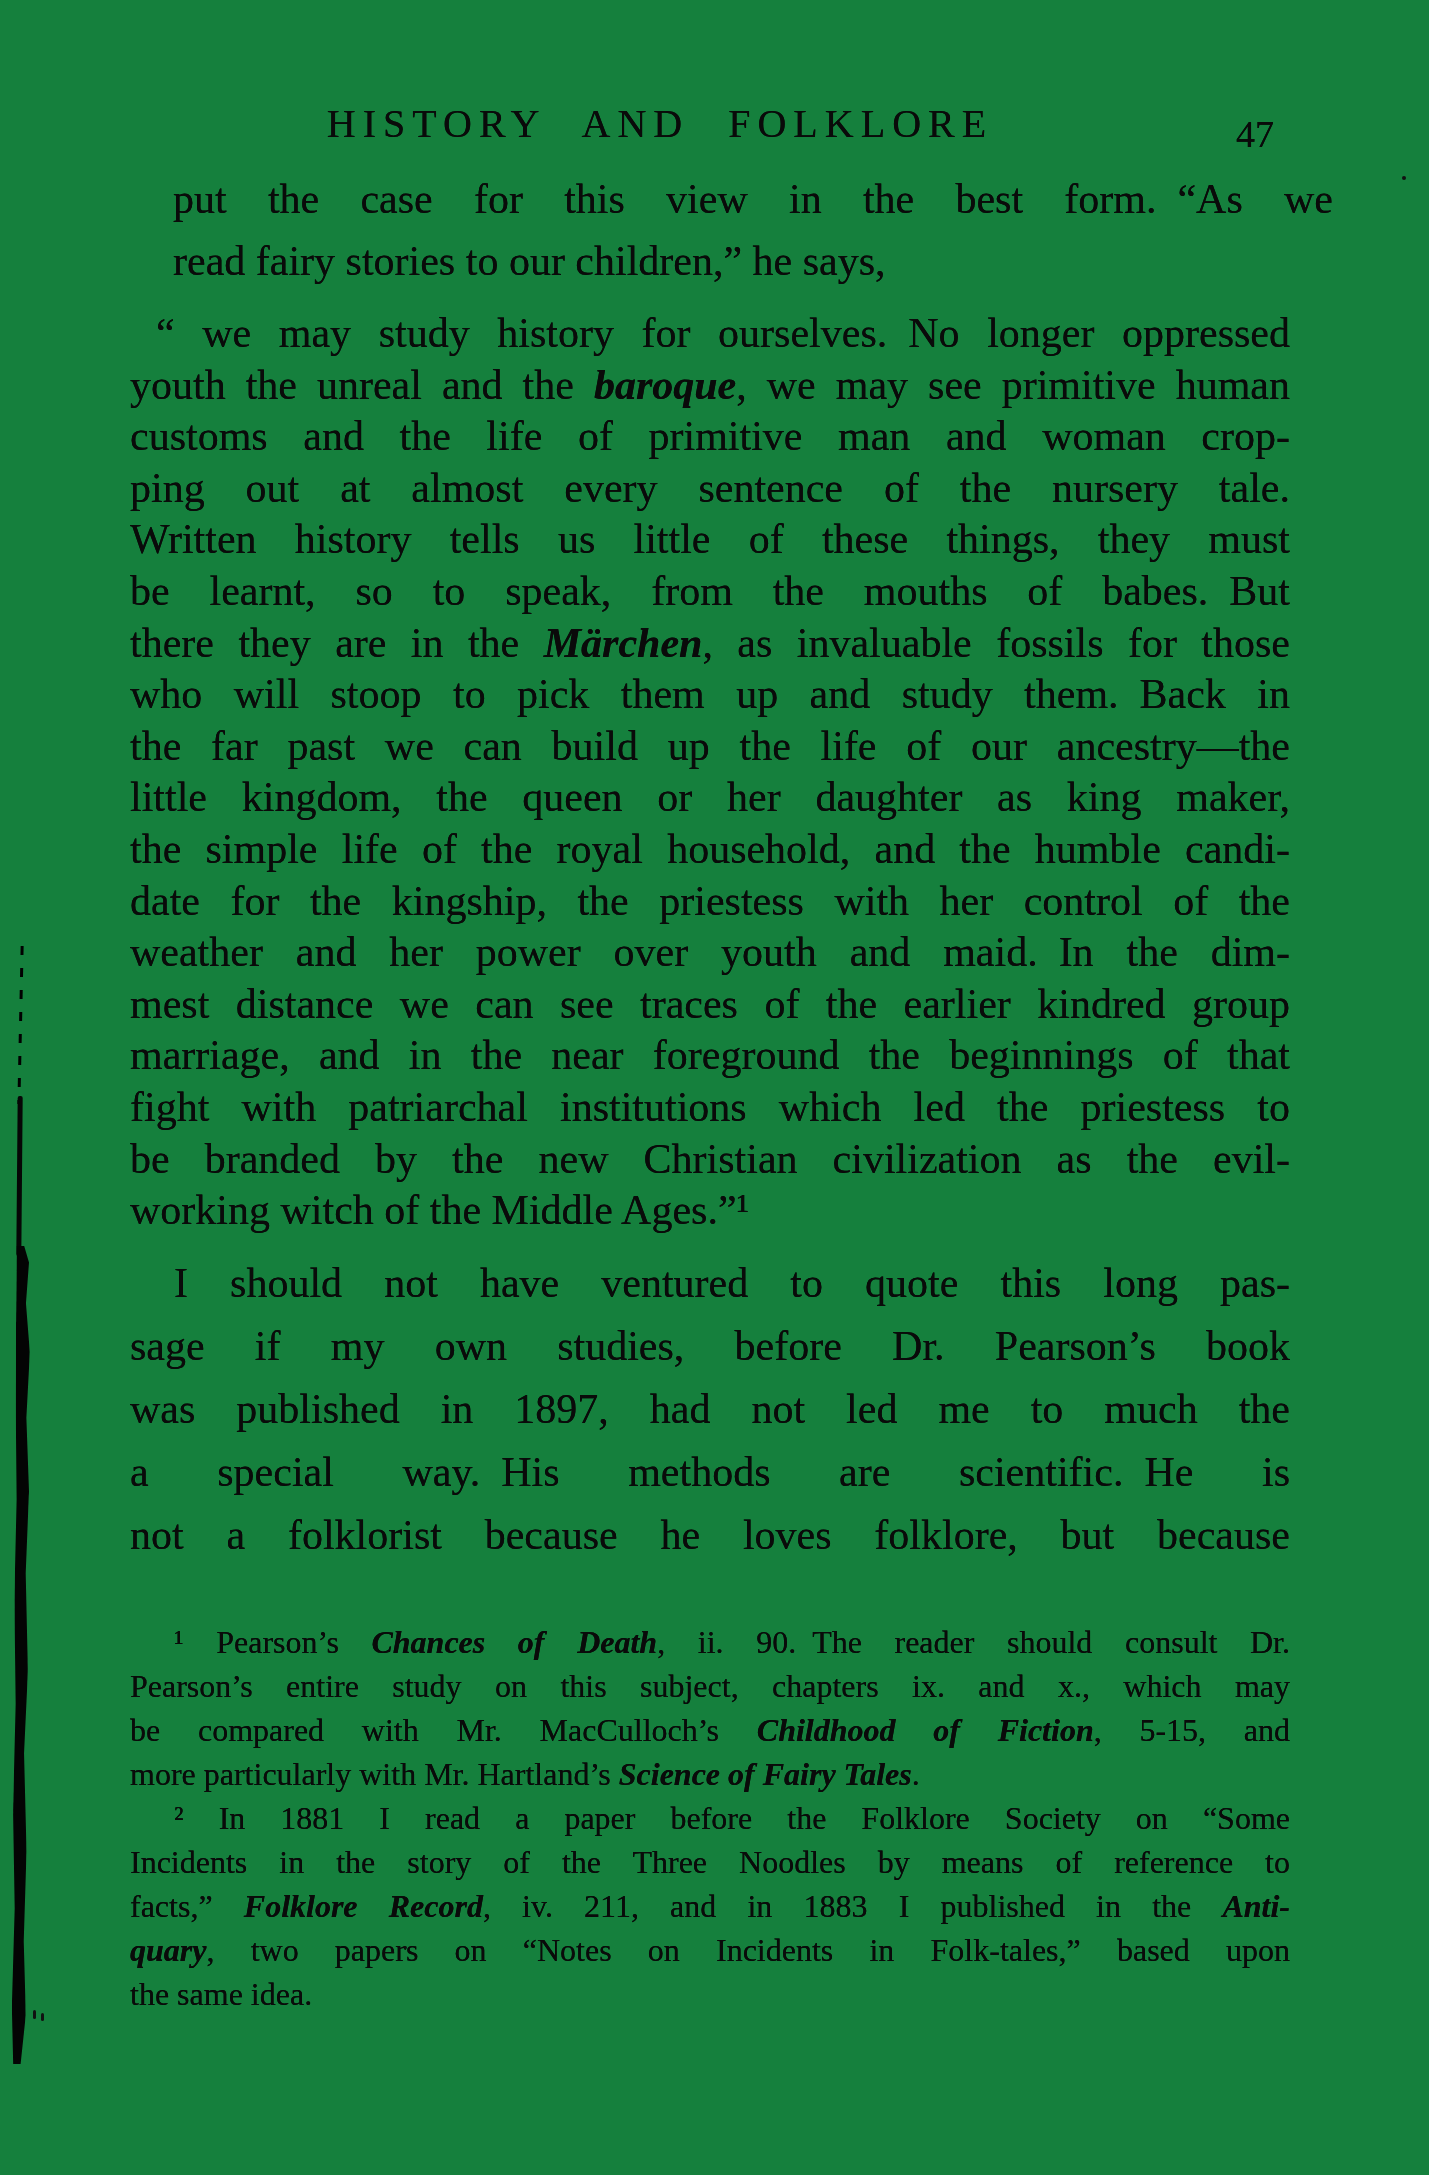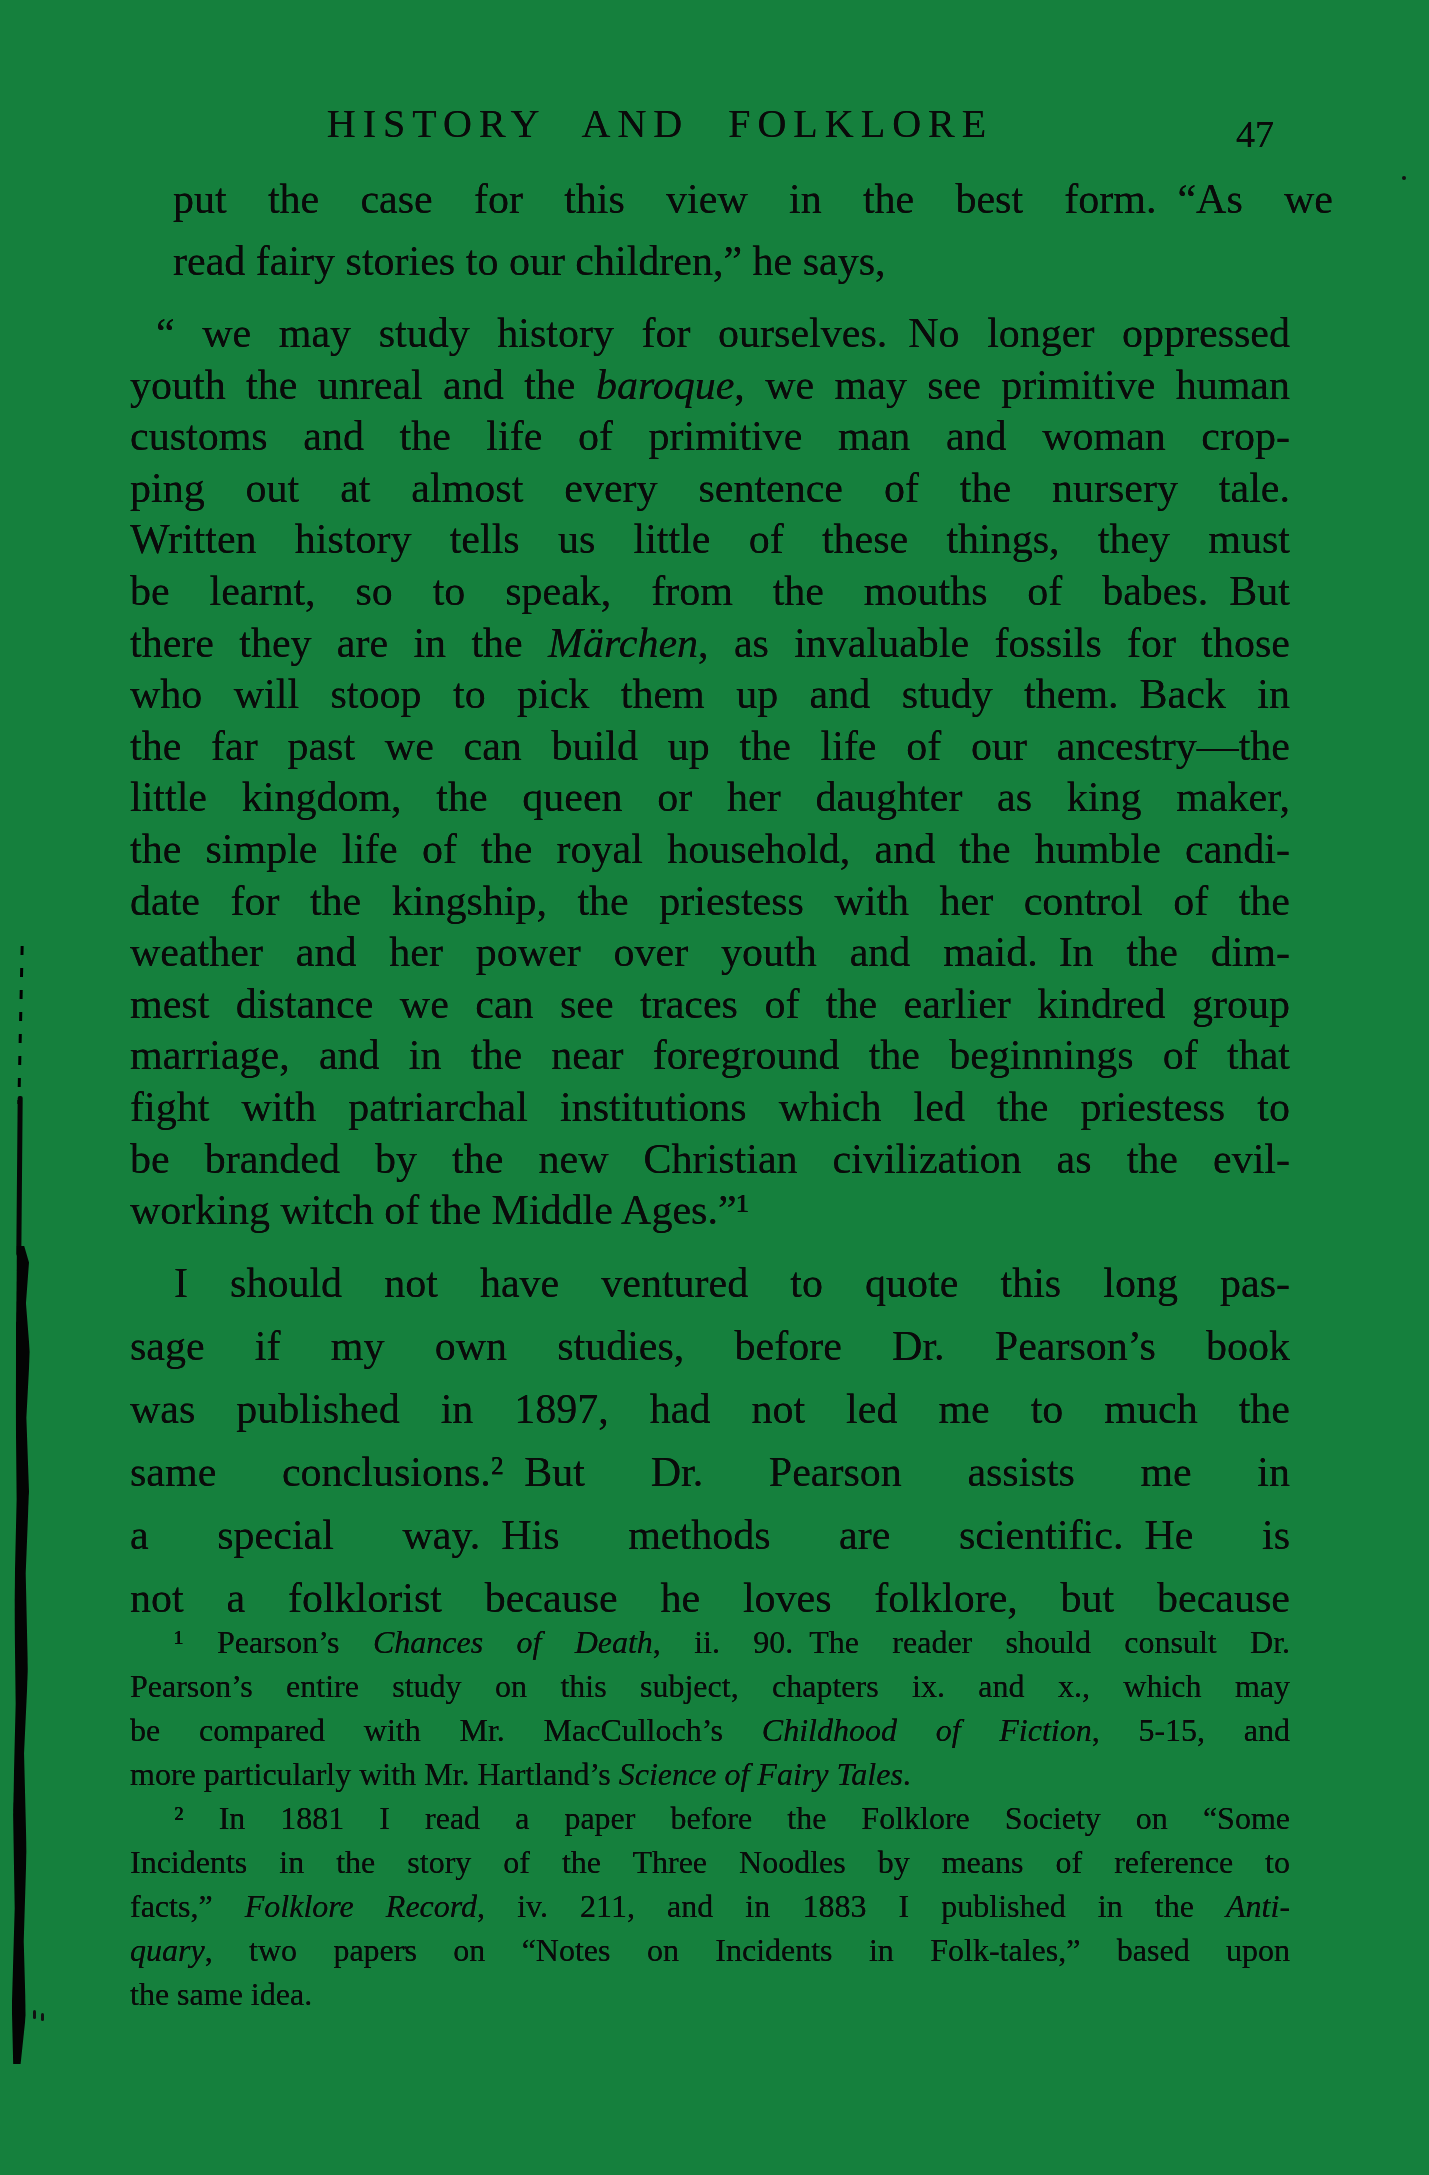--- a/index.html
+++ b/index.html
@@ -26,21 +26,21 @@
   .bodytext{top:1252px;font-size:42px;line-height:63px;}
   .footnotes{top:1620px;font-size:32px;line-height:44px;}
 
   .line{
     text-align:justify;
     text-align-last:justify;
   }
   .line.last{text-align-last:left;}
   .line.ind{text-indent:44px;}
   .line.ind-sm{text-indent:26px;}
-  .i{font-style:italic;}
+  .i{font-style:italic;font-weight:bold;}
 
   
   .bar-dotted{
     position:absolute;left:19px;top:946px;width:3px;height:158px;
     background:repeating-linear-gradient(to bottom,#000 0 9px,transparent 9px 22px);
     transform:rotate(1.2deg);
   }
   .bar-mid{
     position:absolute;left:17px;top:1096px;width:5px;height:160px;
     background:#060606;border-radius:2px;transform:rotate(0.5deg);
@@ -88,21 +88,20 @@
       <div class="line"><span>marriage, and in the near foreground the beginnings of that</span></div>
       <div class="line"><span>fight with patriarchal institutions which led the priestess to</span></div>
       <div class="line"><span>be branded by the new Christian civilization as the evil-</span></div>
       <div class="line last"><span>working witch of the Middle Ages.”¹</span></div>
     </section>
 
   <section class="block bodytext txt">
       <div class="line ind"><span>I should not have ventured to quote this long pas-</span></div>
       <div class="line"><span>sage if my own studies, before Dr. Pearson’s book</span></div>
       <div class="line"><span>was published in 1897, had not led me to much the</span></div>
-      <div class="line"><span>same conclusions.² But Dr. Pearson assists me in</span></div>
       <div class="line"><span>a special way. His methods are scientific. He is</span></div>
       <div class="line"><span>not a folklorist because he loves folklore, but because</span></div>
     </section>
 
   <section class="block footnotes txt">
       <div class="line ind"><span>¹ Pearson’s </span><span class="i">Chances of Death</span><span>, ii. 90. The reader should consult Dr.</span></div>
       <div class="line"><span>Pearson’s entire study on this subject, chapters ix. and x., which may</span></div>
       <div class="line"><span>be compared with Mr. MacCulloch’s </span><span class="i">Childhood of Fiction</span><span>, 5-15, and</span></div>
       <div class="line last"><span>more particularly with Mr. Hartland’s </span><span class="i">Science of Fairy Tales</span><span>.</span></div>
       <div class="line ind"><span>² In 1881 I read a paper before the Folklore Society on “Some</span></div>

